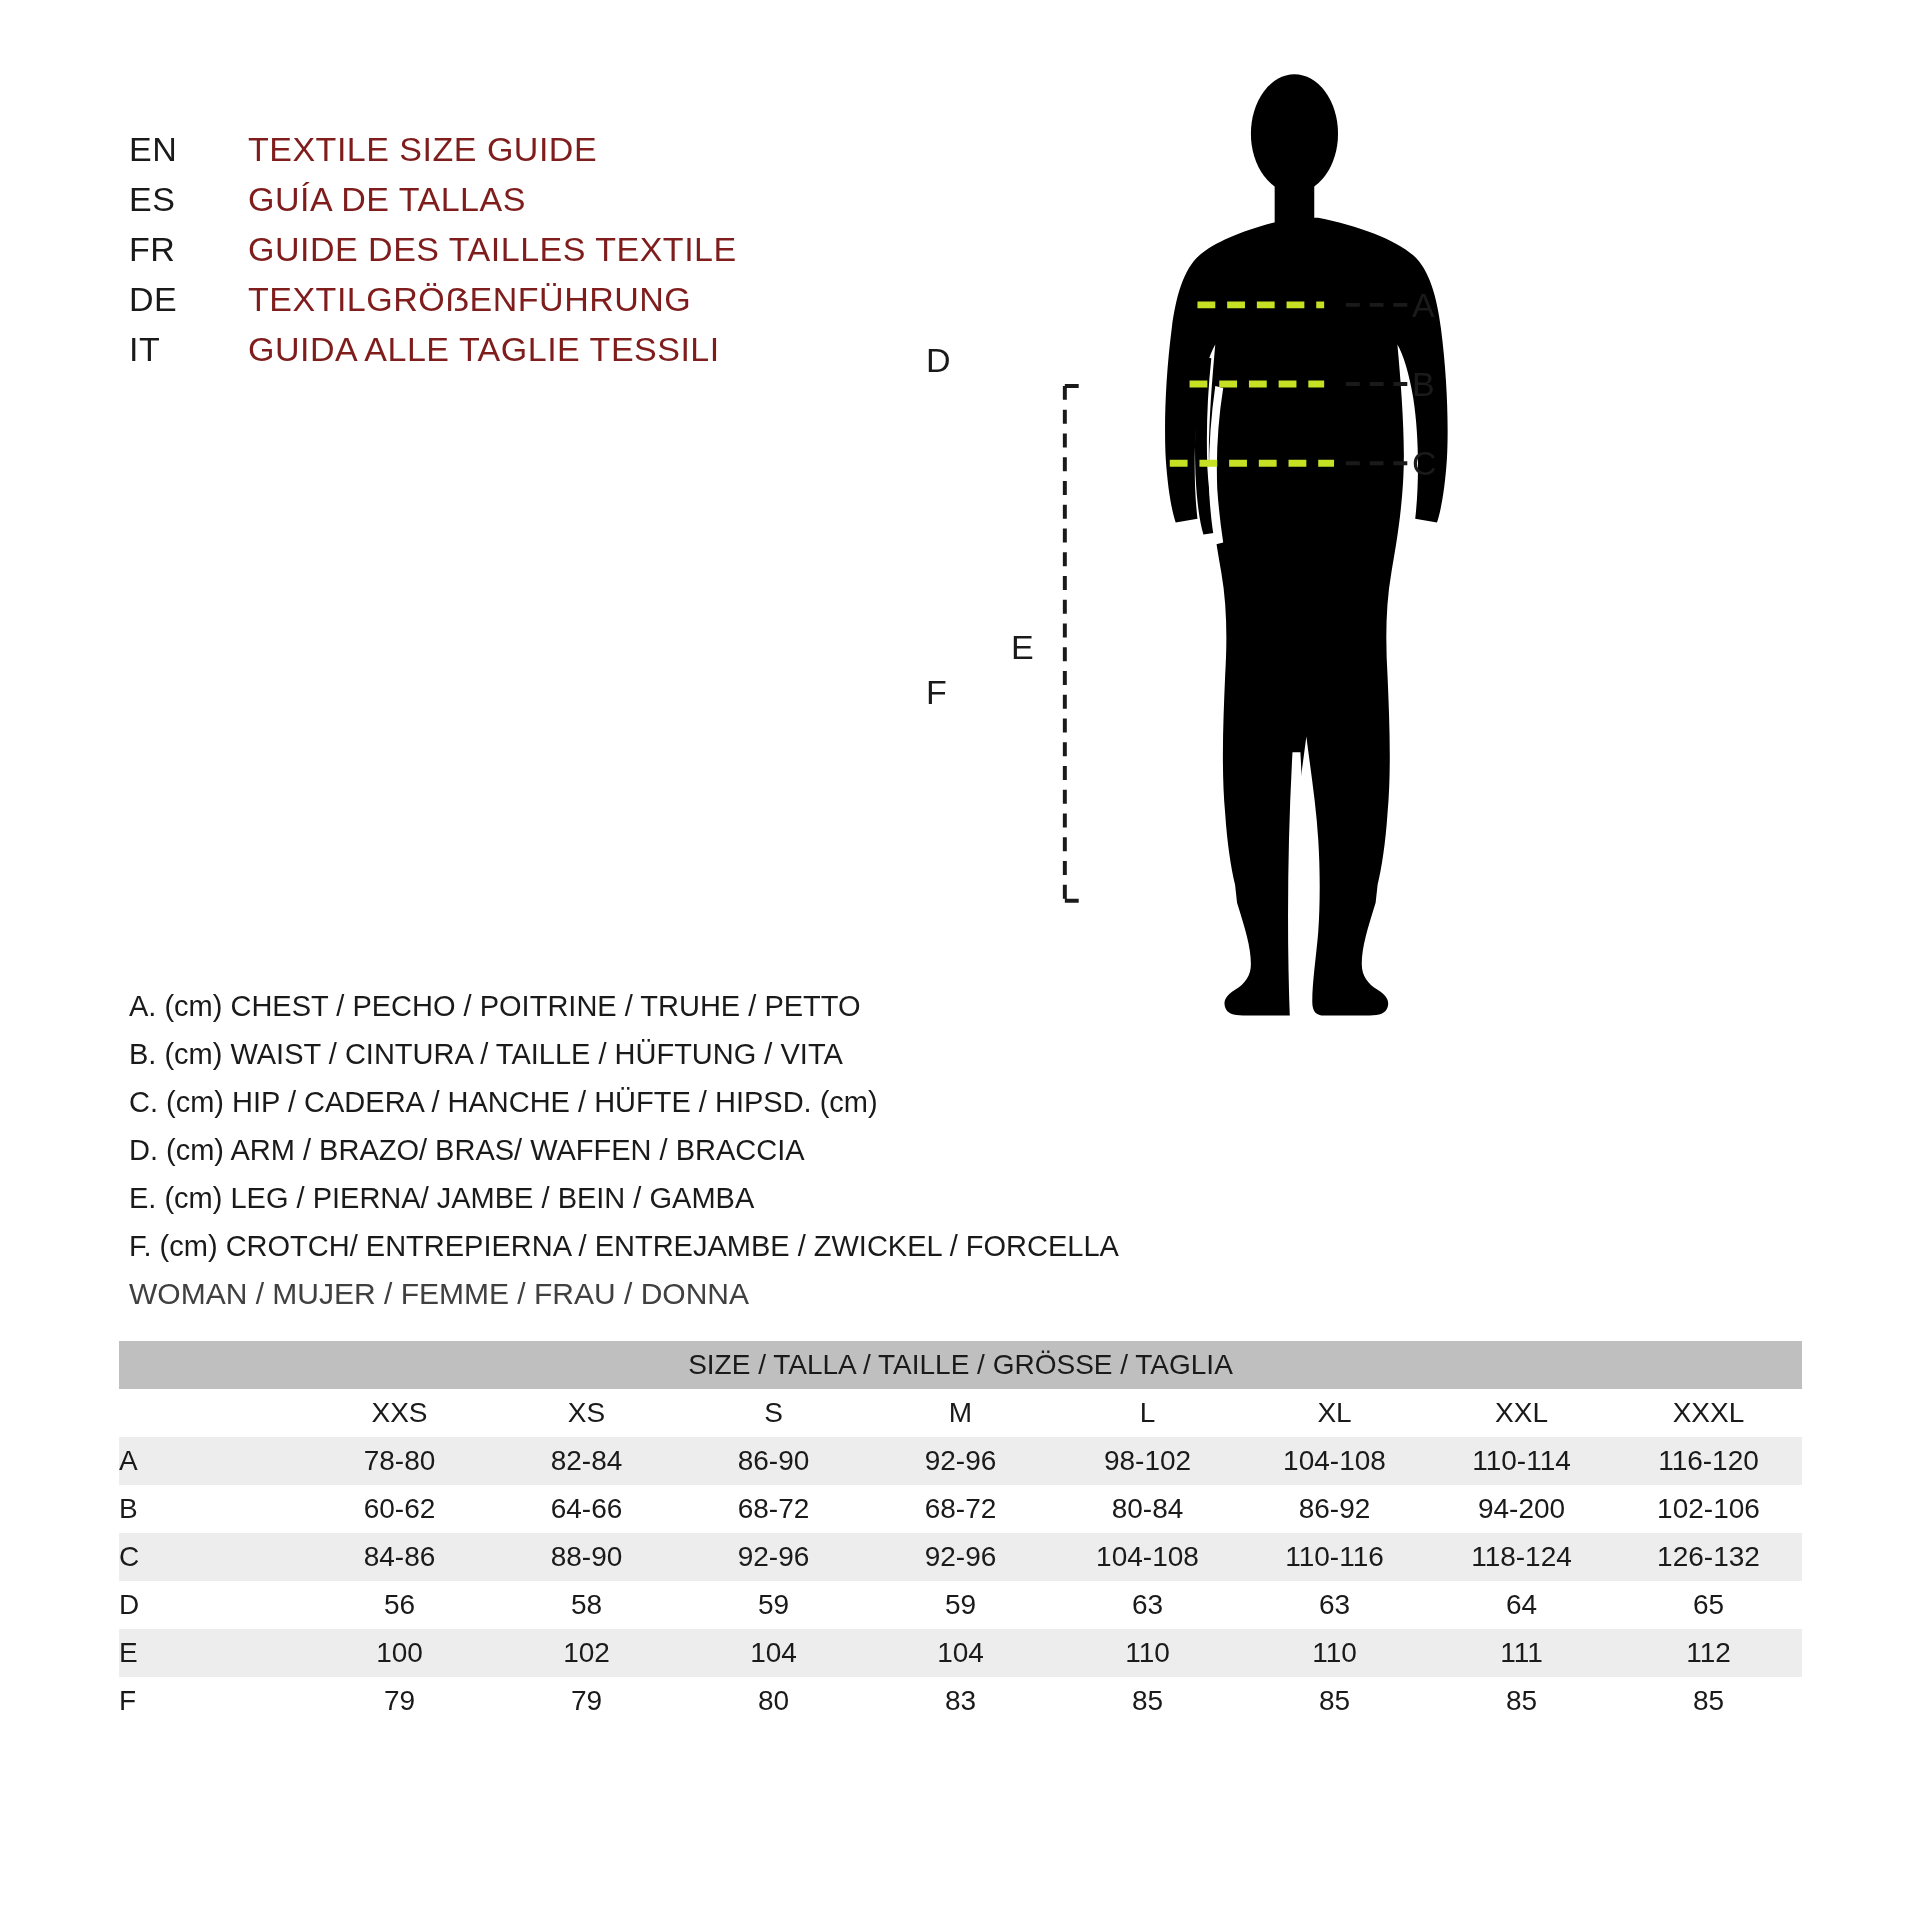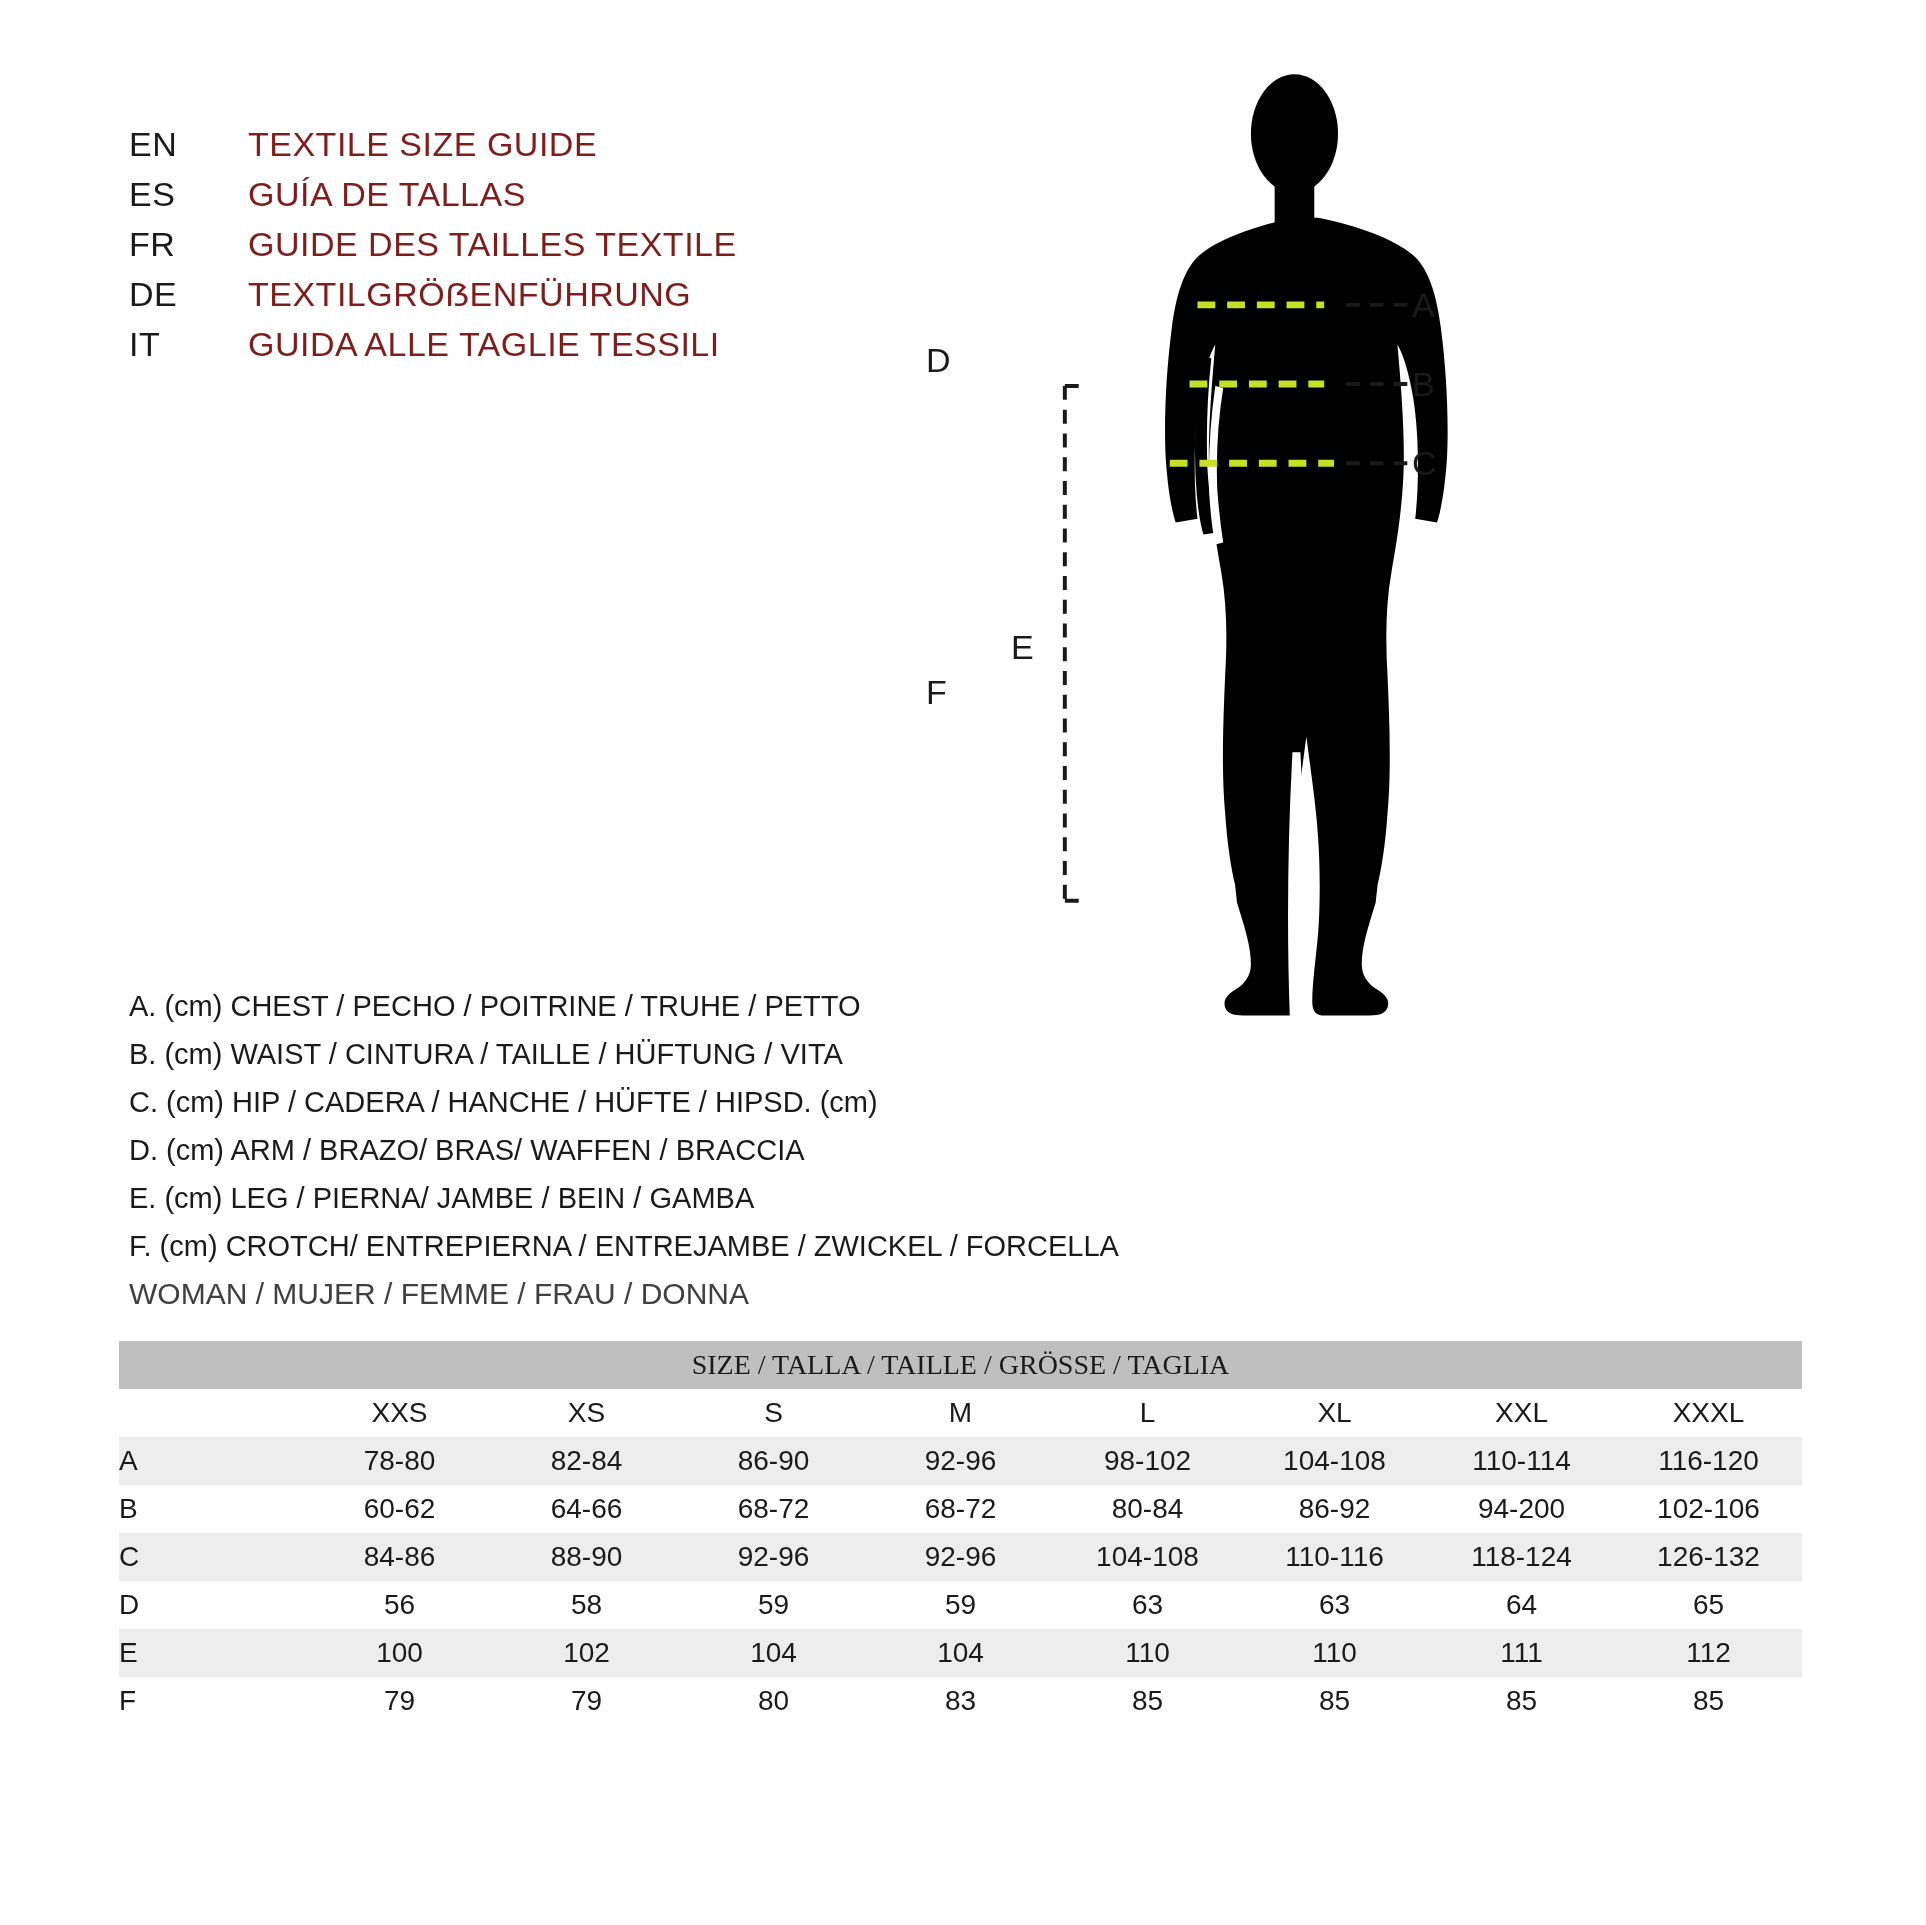--- a/index.html
+++ b/index.html
@@ -18,21 +18,21 @@
 
   
   .title-block {
     position: absolute;
     left: 129px;
     top: 119px;
     width: 891px;
   }
   .title-row {
     display: flex;
-    align-items: center;
+    align-items: flex-end;
     height: 50px;
   }
   .title-lang {
     width: 119px;
     font-size: 34px;
     letter-spacing: 0.5px;
     color: #1a1a1a;
   }
   .title-text {
     font-size: 34px;
@@ -84,21 +84,20 @@
     padding: 0;
     height: 48px;
     vertical-align: middle;
   }
   .hdr-row td {
     background: #bfbfbf;
     text-align: left;
     padding-left: 18px;
     height: 51px;
     font-size: 29px;
-    font-family: Liberation Serif, serif;
   }
   .sizes-row td {
     background: #ffffff;
     height: 55px;
     font-size: 29px;
   }
   .row-shade td { background: #ededed; }
   .row-plain td { background: #ffffff; }
   .rowlabel {
     text-align: left !important;

